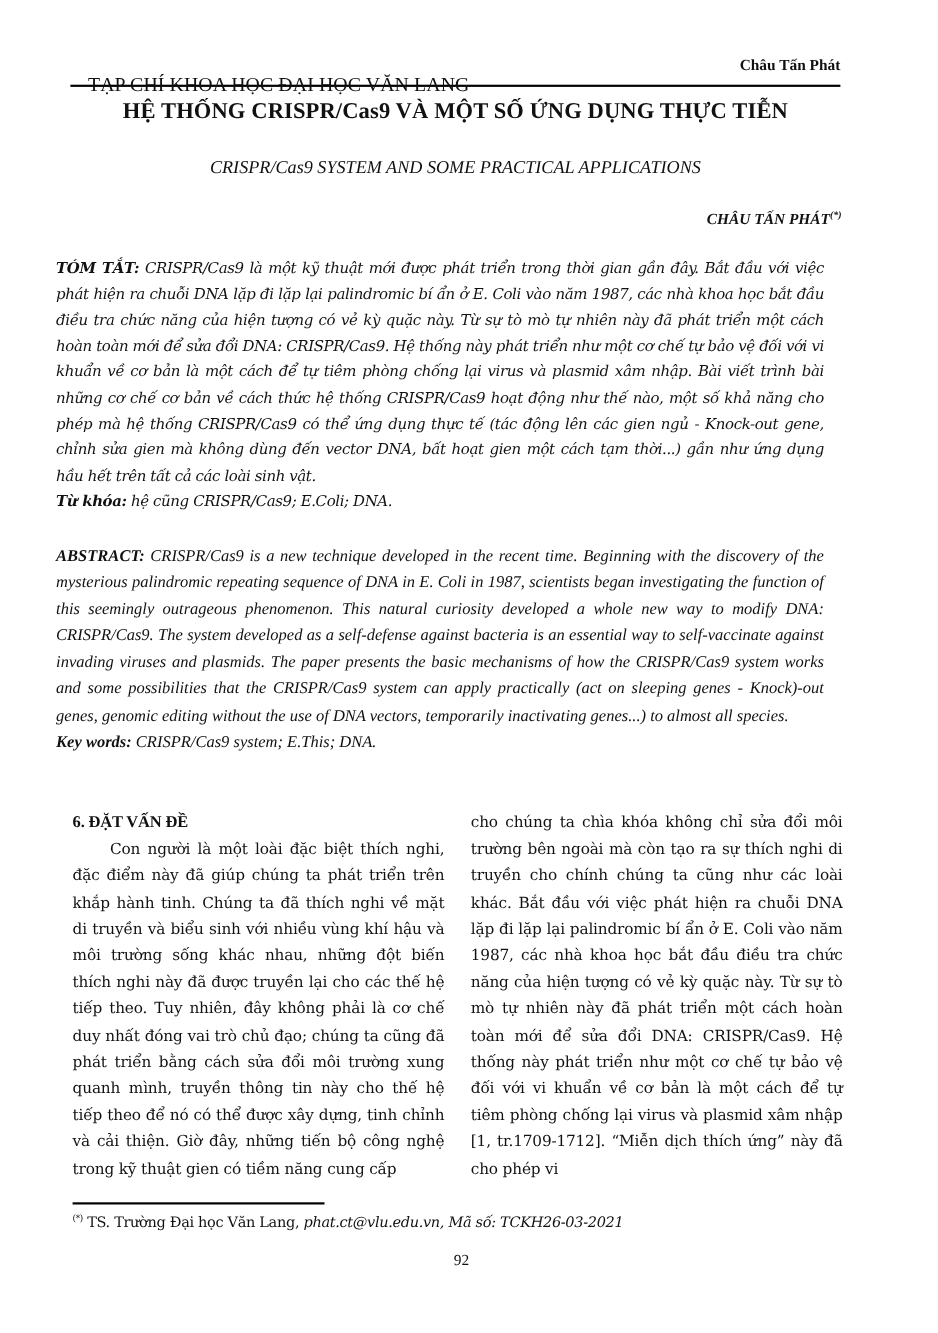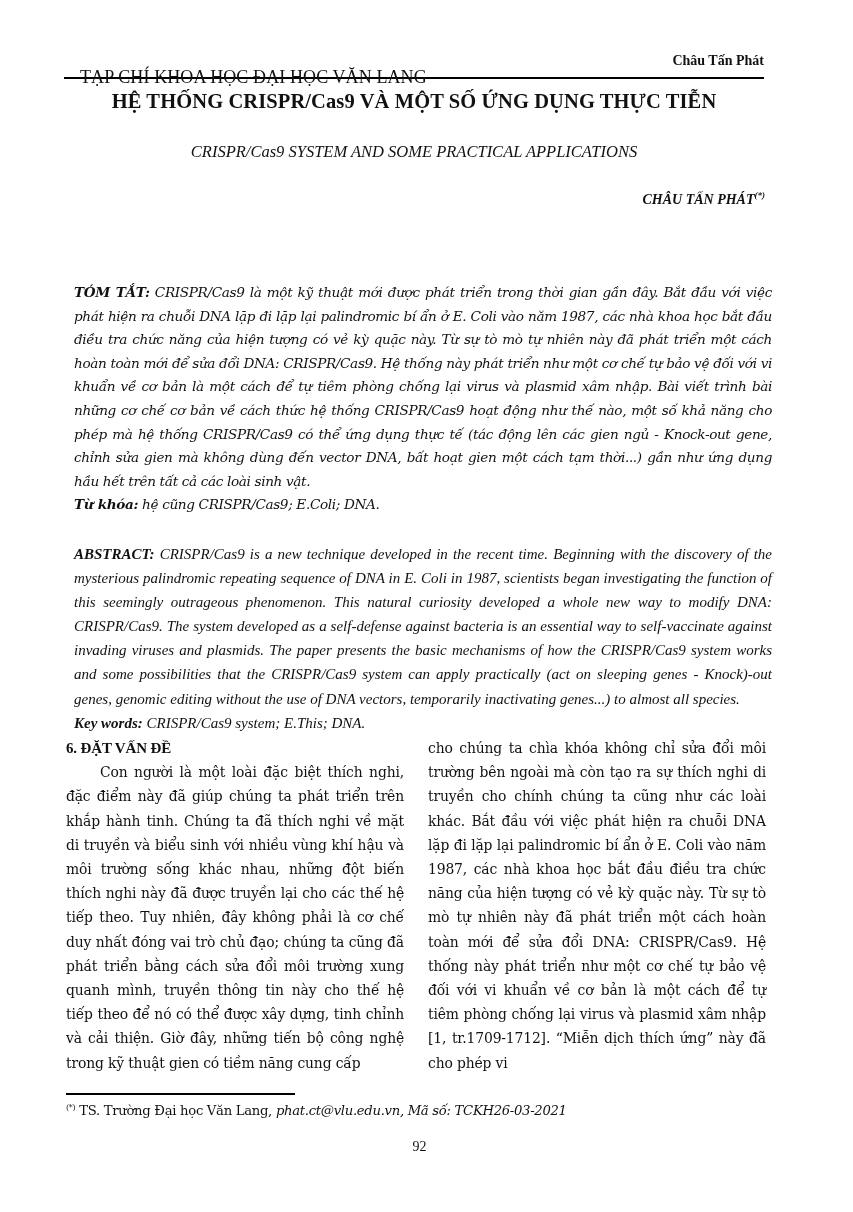--- a/index.html
+++ b/index.html
@@ -5,21 +5,21 @@
   html, body { margin: 0; padding: 0; background: #ffffff; }
   body { width: 853px; height: 1212px; position: relative; overflow: hidden; color: #111; font-family: "Liberation Serif", "DejaVu Serif", serif; }
   .abs { position: absolute; }
   .running-head { left: 64px; top: 53px; width: 700px; height: 24px; border-bottom: 2px solid #000; }
   .rh-left { position: absolute; left: 16px; top: 0; font-size: 18px; letter-spacing: 0.1px; margin-top: 14px; }
   .rh-right { position: absolute; right: 0; top: 0; font-size: 14px; font-weight: bold; }
   .title { left: 64px; top: 90px; width: 700px; text-align: center; font-weight: bold; font-size: 20.5px; letter-spacing: 0.1px; }
   .subtitle { left: 64px; top: 142px; width: 700px; text-align: center; font-style: italic; font-size: 16.5px; }
   .author { right: 88px; top: 190px; font-style: italic; font-weight: bold; font-size: 14px; }
   .author sup { font-size: 9px; }
-  .para { left: 74px; width: 698px; font-size: 14.6px; line-height: 23.6px; text-align: justify; font-style: italic; margin-top: 48px; }
+  .para { left: 51px; width: 698px; font-size: 14.6px; line-height: 23.6px; text-align: justify; font-style: italic; }
   .vn-abs { top: 233px; font-family: "DejaVu Serif", serif; font-size: 13.6px; letter-spacing: -0.35px; }
   .en-abs { top: 494px; font-size: 15px; line-height: 24.1px; }
   .lbl { font-weight: bold; }
   .col { top: 736px; width: 338px; font-size: 15px; line-height: 24.2px; text-align: justify; font-family: "DejaVu Serif", serif; font-size: 13.9px; letter-spacing: -0.15px; }
   .col-left { left: 66px; }
   .col-right { left: 428px; }
   .heading { font-weight: bold; font-family: "Liberation Serif", serif; font-size: 15px; }
   .indent { text-indent: 34px; }
   .fn-rule { left: 66px; top: 1093px; width: 229px; height: 2px; background: #000; }
   .footnote { left: 66px; top: 1103px; font-size: 13.2px; font-family: "DejaVu Serif", serif; letter-spacing: -0.3px; }

